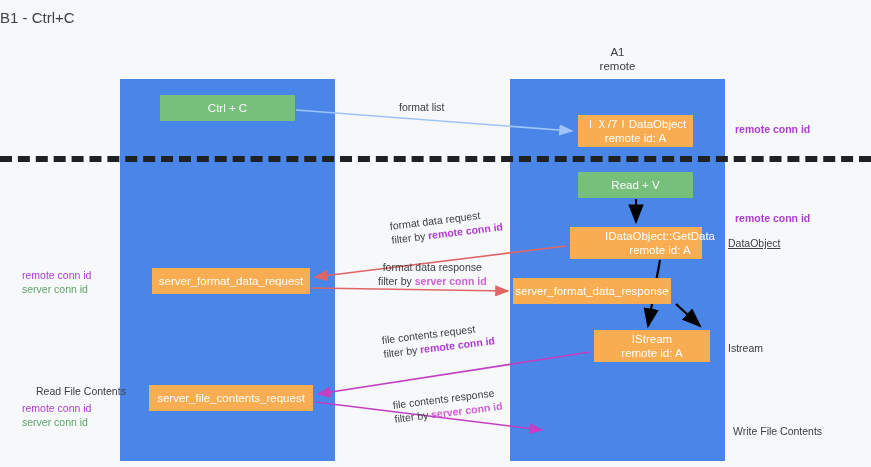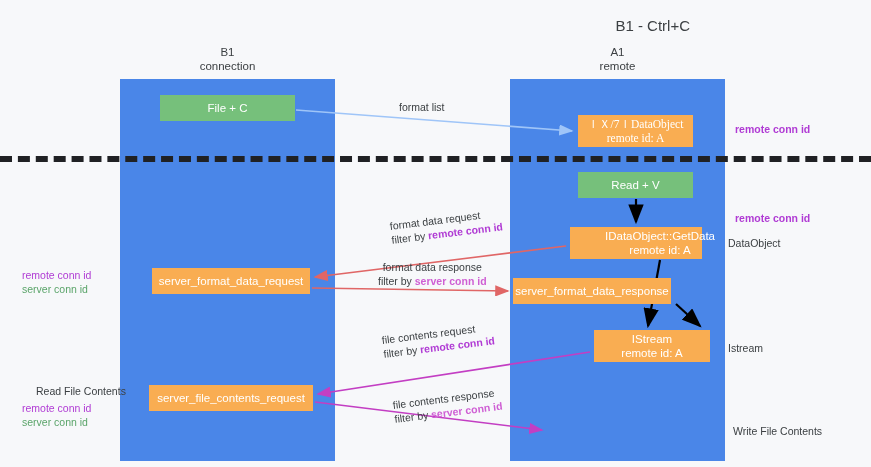--- a/index.html
+++ b/index.html
@@ -21,43 +21,43 @@
   
   .lane-header{
     position:absolute;text-align:center;
     font-size:11.5px;line-height:13.5px;color:#3c4043;
   }
   #hdr-b1{left:120px;top:46px;width:215px;}
   #hdr-a1{left:510px;top:46px;width:215px;}
 
   
   #title{
-    position:absolute;left:0;top:16px;width:690px;
-    text-align:right;font-size:15px;line-height:20px;color:#3c4043;
+    position:absolute;left:0;top:8px;width:690px;
+    text-align:left;font-size:15px;line-height:20px;color:#3c4043;
   }
 
   
   #divider{
     position:absolute;left:0;top:156px;width:871px;height:0;
     border-top:6px dashed #202124;
   }
 
   
   .node{
     position:absolute;box-sizing:border-box;
     display:flex;flex-direction:column;align-items:center;justify-content:center;
     color:#ffffff;font-size:11.5px;line-height:14px;text-align:center;
     z-index:6;
   }
   .node.green{background:#76c07b;}
   .node.orange{background:#f9ad52;}
   .node .l2{display:block;}
 
   #n-ctrlc {left:160px;top:95px;width:135px;height:26px;}
-  #n-idataobject{left:578px;top:115px;width:115px;height:32px;font-family:Liberation Serif, serif;}
+  #n-idataobject{left:578px;top:115px;width:115px;height:32px;}
   #n-ctrlv {left:578px;top:172px;width:115px;height:26px;}
   #n-getdata{left:570px;top:227px;width:132px;height:32px;padding-left:48px;}
   #n-sfdreq {left:152px;top:268px;width:158px;height:26px;}
   #n-sfdresp{left:513px;top:278px;width:158px;height:26px;}
   #n-istream{left:594px;top:330px;width:116px;height:32px;}
   #n-sfcreq {left:149px;top:385px;width:164px;height:26px;}
   #n-sfcresp{left:547px;top:417px;width:160px;height:26px;}
 
   
   .elabel{
@@ -79,43 +79,39 @@
   .side{
     position:absolute;font-size:10.5px;line-height:14px;white-space:nowrap;z-index:7;
   }
   .side.bold{font-weight:bold;}
   .c-remote{color:#b03bd4;}
   .c-server{color:#5aa469;}
   .c-plain{color:#3c4043;}
 
   #side-remote1{left:735px;top:122px;}
   #side-remote2{left:735px;top:211px;}
-  #side-dataobject{left:728px;top:236px;}
+  #side-dataobject{left:728px;top:236px;text-decoration:underline;}
   #side-istream{left:728px;top:341px;}
   #side-write{left:733px;top:424px;}
 
   #side-left-ids{left:22px;top:268px;}
   #side-read{left:36px;top:384px;}
   #side-left-ids2{left:22px;top:401px;}
 
   svg#wires{position:absolute;left:0;top:0;width:871px;height:467px;z-index:5;}
 </style>
 </head>
 <body>
 
 <div id="stage">
 
   <div id="title">
     <div>B1 - Ctrl+C</div>
   </div>
 
-  <div class="lane-header" id="hdr-b1">
-    <div>B1</div>
-    <div>connection</div>
-  </div>
   <div class="lane-header" id="hdr-a1">
     <div>A1</div>
     <div>remote</div>
   </div>
 
   <div class="lane" id="lane-b1"></div>
   <div class="lane" id="lane-a1"></div>
 
   <svg id="wires">
     <defs>
@@ -146,21 +142,21 @@
     <line x1="660" y1="260" x2="648" y2="326" stroke="#000000" stroke-width="2.2" marker-end="url(#ah-black)"></line>
 
     <line x1="590" y1="352" x2="318" y2="394" stroke="#c33ec3" stroke-width="1.6" marker-end="url(#ah-mag)"></line>
 
     <line x1="315" y1="402" x2="542" y2="430" stroke="#c33ec3" stroke-width="1.6" marker-end="url(#ah-mag)"></line>
   </svg>
 
   <div id="divider"></div>
 
   <div class="node green" id="n-ctrlc">
-    <span>File + C</span>
+    <span>Ctrl + C</span>
   </div>
 
   <div class="node orange" id="n-idataobject">
     <span>ｌＸ/7ｌDataObject</span>
     <span class="l2">remote id: A</span>
   </div>
 
   <div class="node green" id="n-ctrlv">
     <span>Read + V</span>
   </div>

